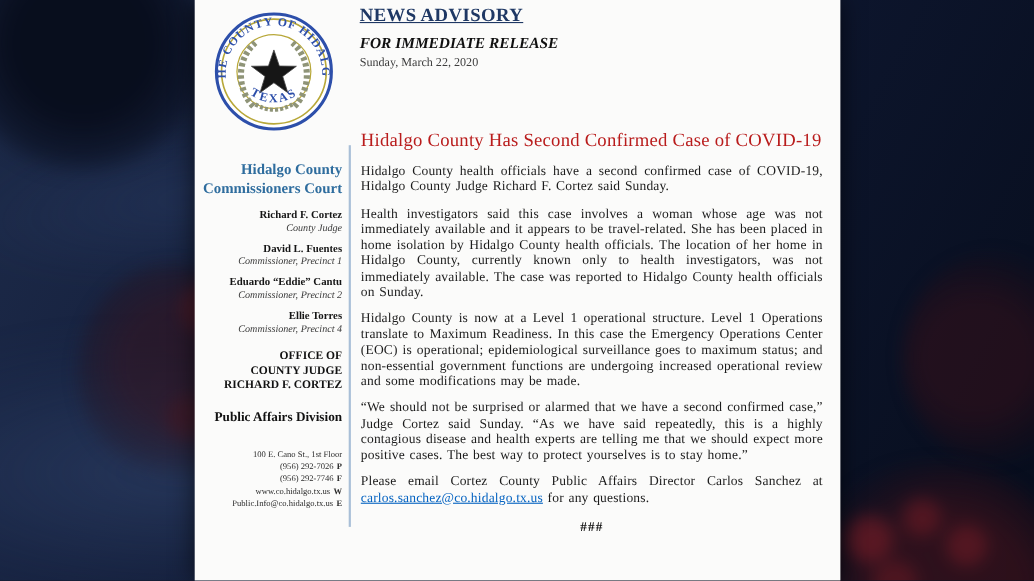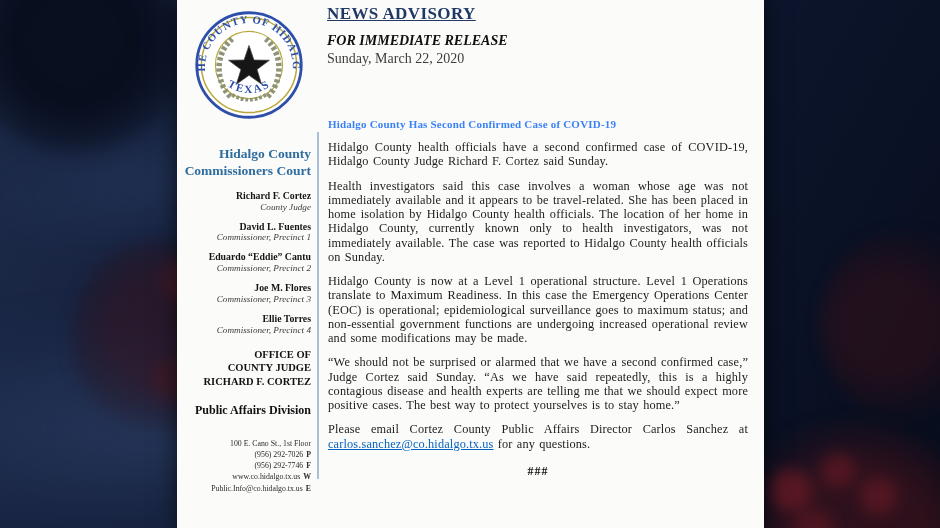--- a/index.html
+++ b/index.html
@@ -32,34 +32,34 @@
       radial-gradient(circle at 62% 38%,rgba(130,30,40,0.45) 0 7%,transparent 12%),
       radial-gradient(circle at 35% 55%,rgba(110,26,36,0.5) 0 8%,transparent 13%),
       radial-gradient(circle at 55% 60%,rgba(70,18,26,0.6) 40%,rgba(50,14,22,0.3) 62%,transparent 76%);}
   .page{position:absolute;left:177px;top:0;width:587px;height:528px;
     background:#fbfbfa;box-shadow:0 0 22px rgba(0,0,0,0.65);}
   .seal{position:absolute;left:16px;top:8px;width:112px;height:114px;}
   .header-block{position:absolute;left:150px;top:4px;}
   .news-advisory{font-size:17px;font-weight:bold;color:#1f3864;
     text-decoration:underline;letter-spacing:0.4px;}
   .for-immediate{font-size:14px;font-weight:bold;color:#101010;margin-top:9px;font-style:italic;}
-  .date-line{font-size:14px;color:#3d3d3d;margin-top:2px;}
+  .date-line{font-size:11px;color:#3d3d3d;margin-top:2px;}
   .divider{position:absolute;left:140px;top:132px;width:2px;height:347px;background:#a9bfd7;}
   .sidebar{position:absolute;left:6px;top:146px;width:128px;text-align:right;}
   .sb-heading{font-size:13.5px;font-weight:bold;color:#2f6d9e;line-height:1.25;}
   .officials{margin-top:10px;}
   .official{margin-bottom:8px;}
   .off-name{font-size:9.8px;font-weight:bold;color:#151515;line-height:1.2;}
   .off-role{font-size:9.2px;font-style:italic;color:#3c3c3c;line-height:1.2;}
   .office-block{margin-top:12px;font-size:10.5px;font-weight:bold;color:#111;line-height:1.3;}
   .division{margin-top:14px;font-size:12px;font-weight:bold;color:#111;}
   .contact{margin-top:20px;font-size:7.8px;color:#2a2a2a;line-height:1.45;}
   .contact .sfx{font-weight:bold;margin-left:3px;}
   .main{position:absolute;left:151px;top:118px;width:420px;}
-  .headline{font-size:11px;font-weight:bold;color:#3b82f6;letter-spacing:0.2px;}
+  .headline{font-size:17px;font-weight:normal;color:#b91c1c;letter-spacing:0.2px;}
   .para{font-size:12.3px;color:#1c1c1c;line-height:1.16;text-align:justify;
     margin-top:10px;letter-spacing:0.15px;word-spacing:1px;}
   .email-link{color:#0563c1;text-decoration:underline;cursor:pointer;font-family:Liberation Serif, serif;}
   .end-mark{margin-top:13px;text-align:center;font-weight:bold;font-size:12px;
     letter-spacing:1px;color:#111;}
 </style>
 </head>
 <body>
 
 <div class="stage">
@@ -111,24 +111,20 @@
         </div>
         <div class="official">
           <div class="off-name">David L. Fuentes</div>
           <div class="off-role">Commissioner, Precinct 1</div>
         </div>
         <div class="official">
           <div class="off-name">Eduardo “Eddie” Cantu</div>
           <div class="off-role">Commissioner, Precinct 2</div>
         </div>
         <div class="official">
-          <div class="off-name">Joe M. Flores</div>
-          <div class="off-role">Commissioner, Precinct 3</div>
-        </div>
-        <div class="official">
           <div class="off-name">Ellie Torres</div>
           <div class="off-role">Commissioner, Precinct 4</div>
         </div>
       </div>
 
       <div class="office-block">
         <div>OFFICE OF</div>
         <div>COUNTY JUDGE</div>
         <div>RICHARD F. CORTEZ</div>
       </div>

